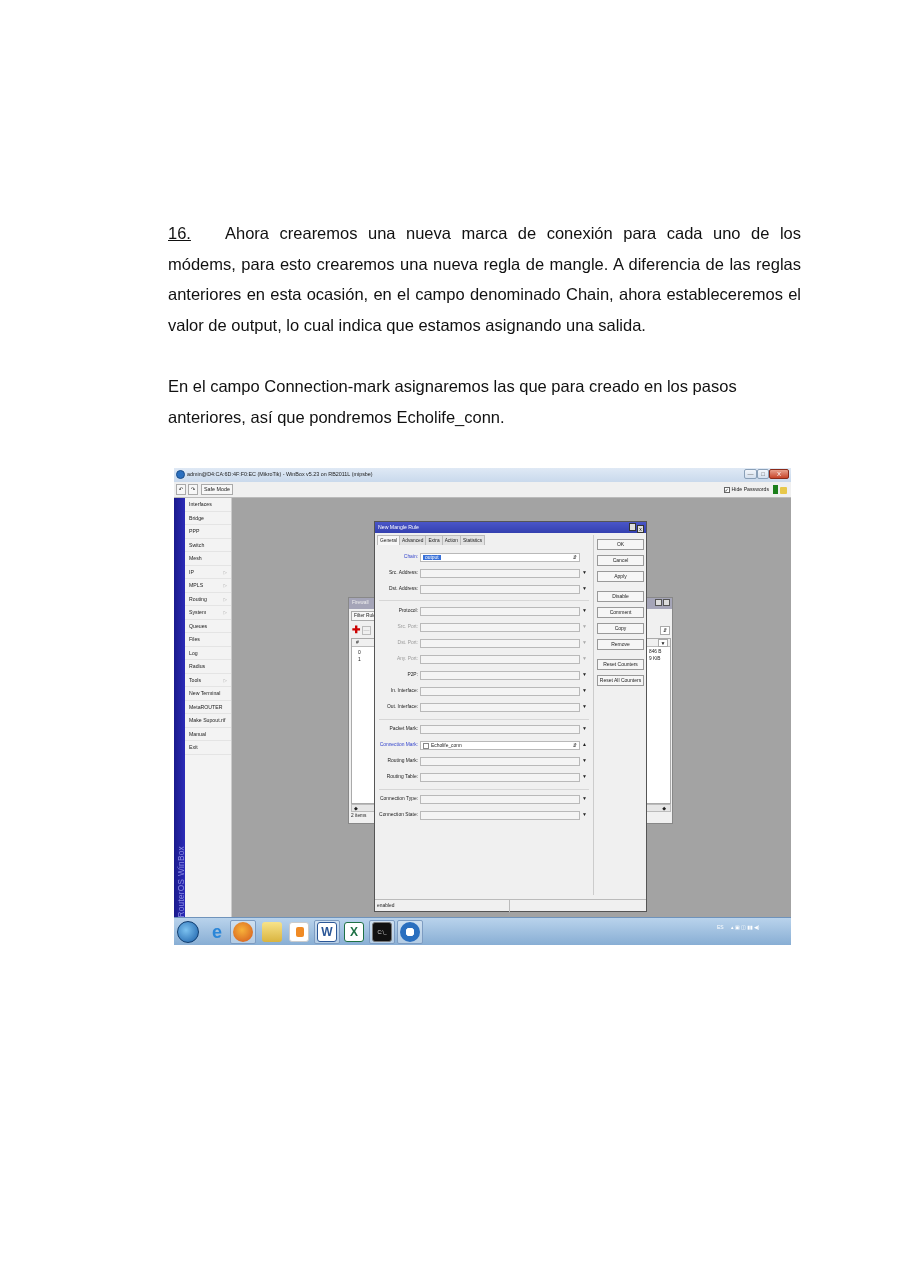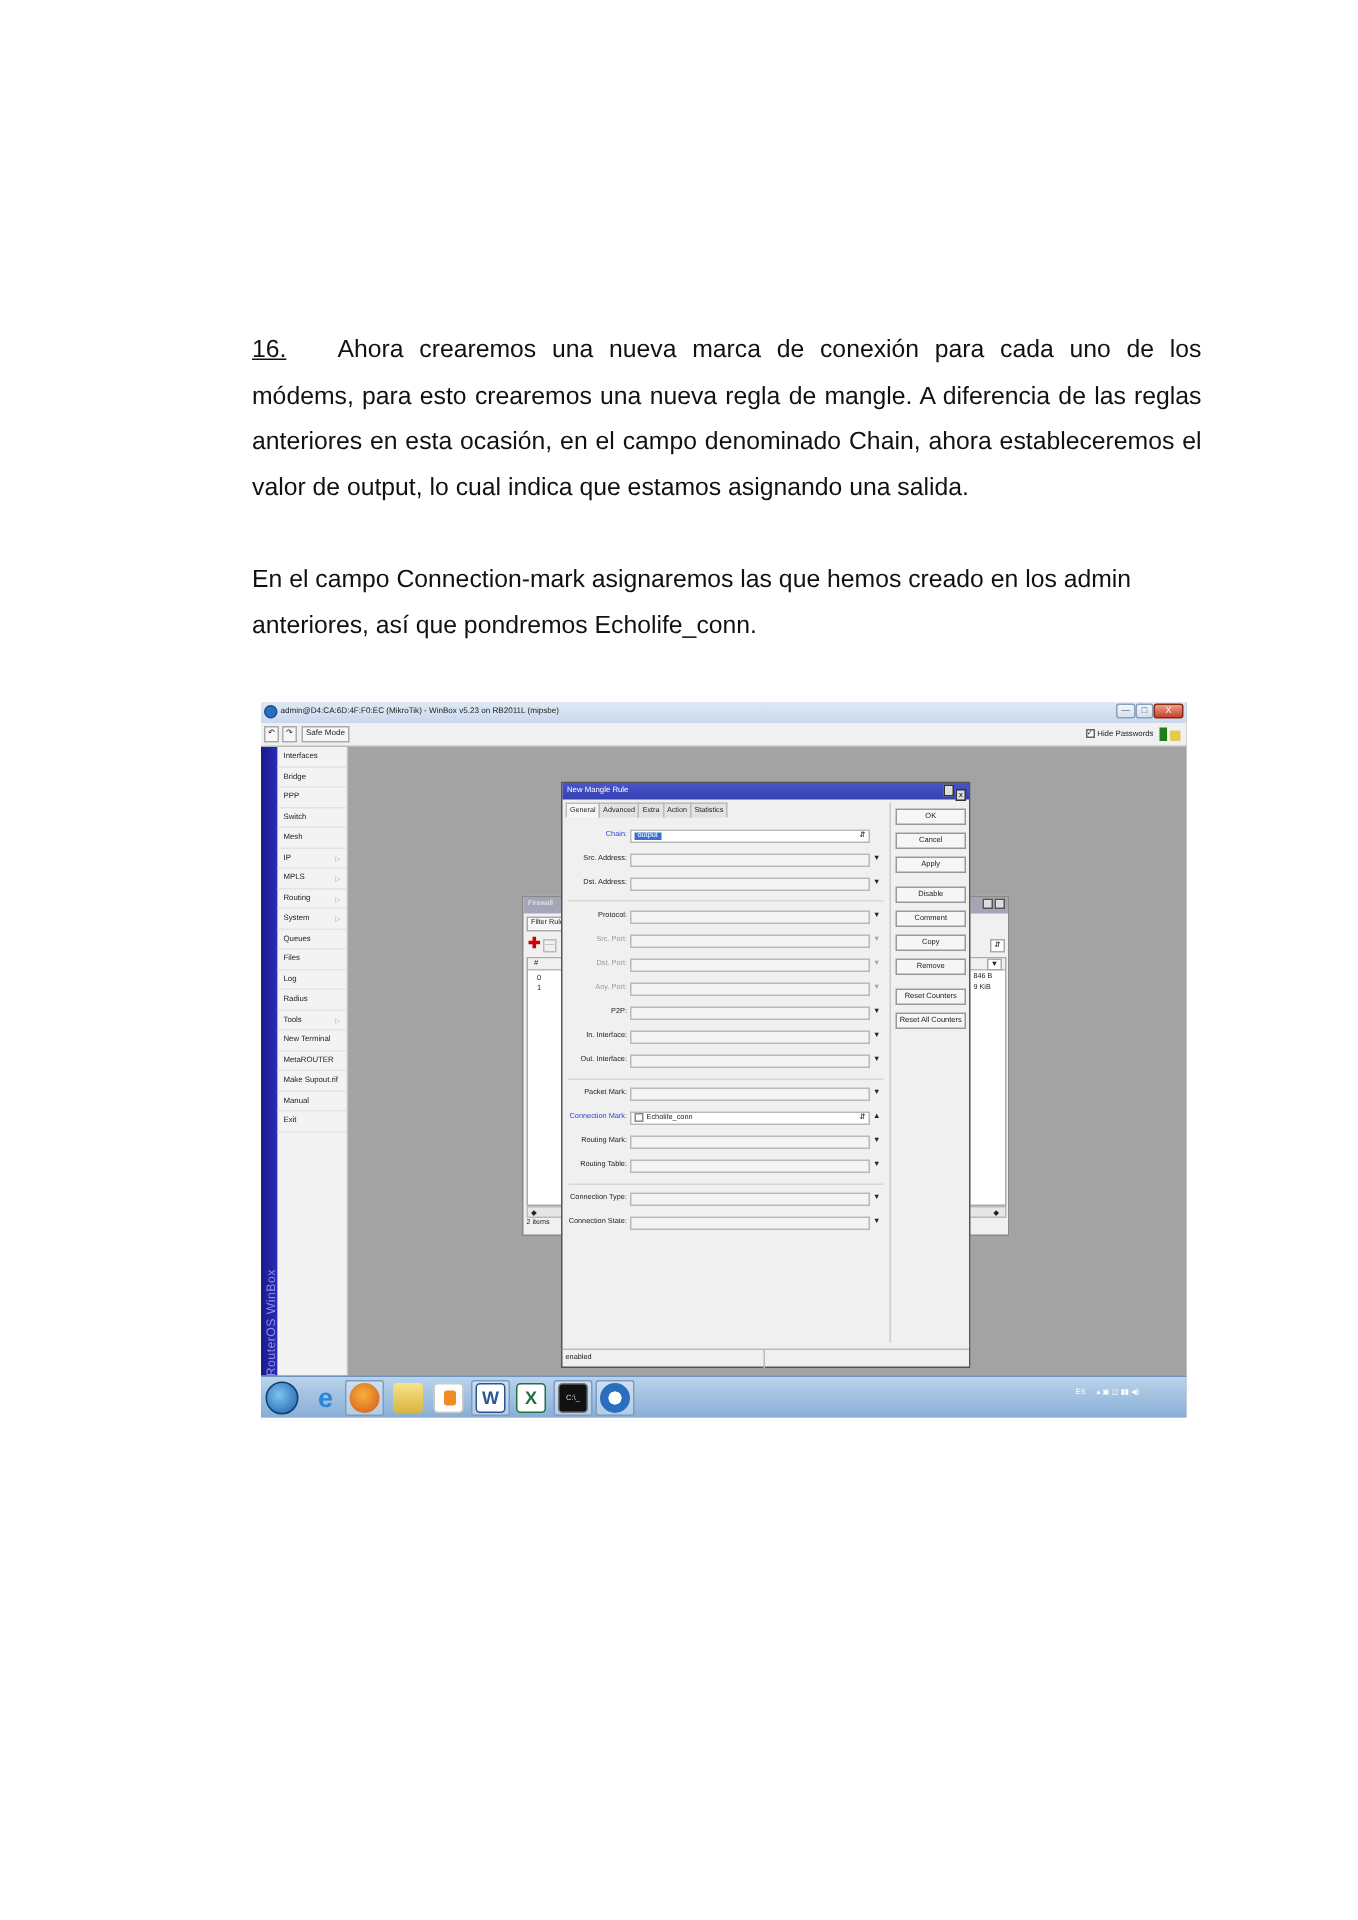--- a/index.html
+++ b/index.html
@@ -96,21 +96,21 @@
   .cmd { left: 198px; background: #111; border: 1px solid #777; color: #ddd; font-size: 5px; line-height: 18px; text-align: center; }
   .winbox { left: 226px; border-radius: 50%; background: radial-gradient(circle at 50% 50%, #fff 30%, #2a6fbf 32%); }
   .tray { position: absolute; right: 8px; top: 6px; font-size: 5px; color: #fff; white-space: nowrap; }
   .tray .lang { margin-right: 6px; }
   .tray-icons { display:inline-block; width:52px; }
 </style>
 </head>
 <body>
 
 <div class="para p1"><span class="num">16.</span><span>Ahora crearemos una nueva marca de conexión para cada uno de los módems, para esto crearemos una nueva regla de mangle. A diferencia de las reglas anteriores en esta ocasión, en el campo denominado Chain, ahora estableceremos el valor de output, lo cual indica que estamos asignando una salida.</span></div>
-<div class="para p2">En el campo Connection-mark asignaremos las que hemos creado en los admin anteriores,  así que pondremos Echolife_conn.</div>
+<div class="para p2">En el campo Connection-mark asignaremos las que para creado en los pasos anteriores,  así que pondremos Echolife_conn.</div>
 
 <div class="shot">
 
   <div class="titlebar">
     <div class="app-icon"></div>
     <div class="title">admin@D4:CA:6D:4F:F0:EC (MikroTik) - WinBox v5.23 on RB2011L (mipsbe)</div>
     <div class="winctl min">
         <span>—</span>
       </div>
     <div class="winctl max">

